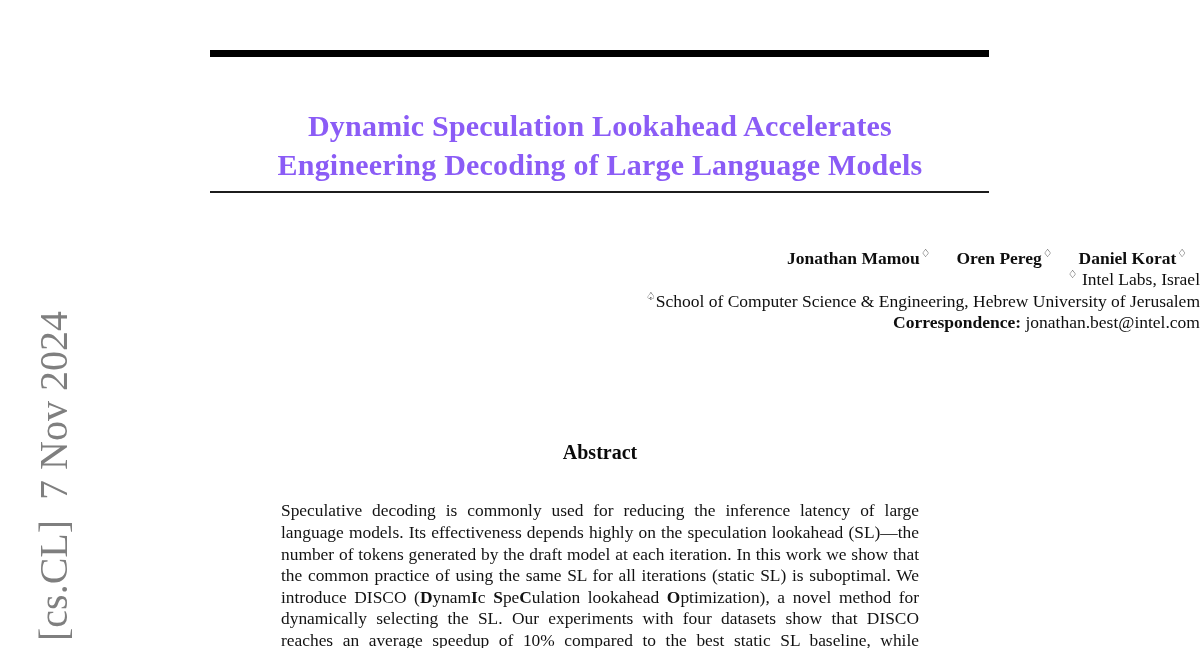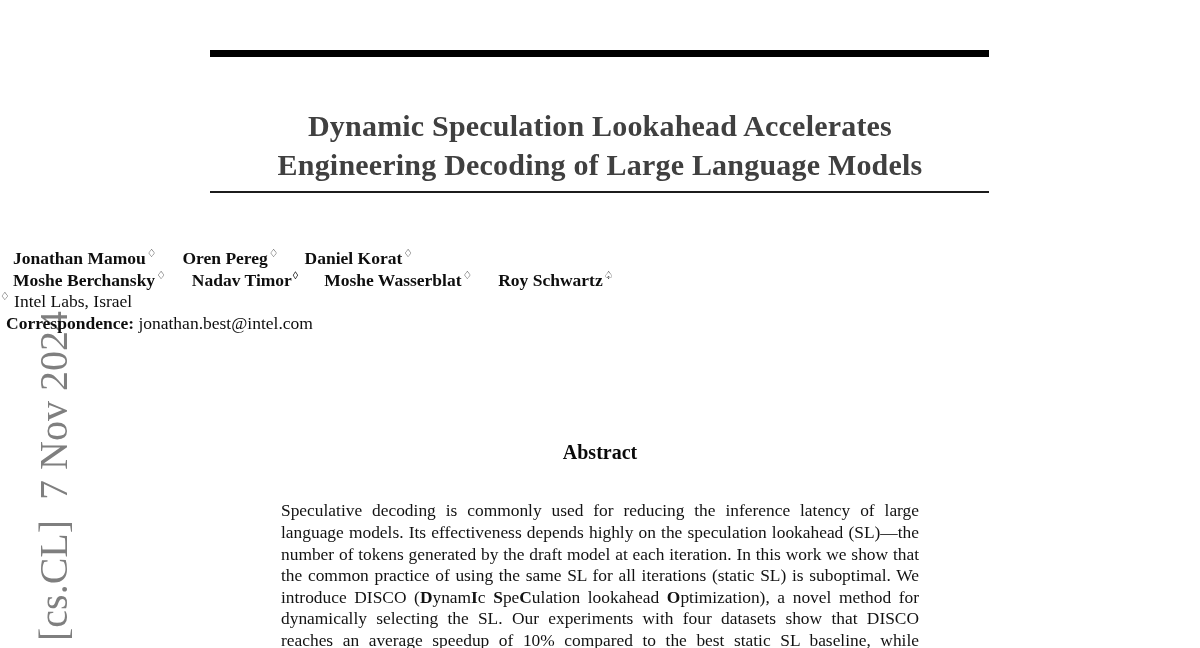--- a/index.html
+++ b/index.html
@@ -32,28 +32,28 @@
 
   .paper-title {
     position: absolute;
     left: 0; top: 86px;
     width: 100%;
     text-align: center;
     font-size: 30px;
     font-weight: bold;
     line-height: 39px;
     letter-spacing: 0.2px;
-    color: #404040;
+    color: #8b5cf6;
   }
 
   .author-block {
     position: absolute;
     left: 0; top: 247px;
     width: 100%;
-    text-align: left;
+    text-align: right;
     font-size: 17.5px;
   }
   .author-line { line-height: 22px; font-weight: bold; }
   .author { margin: 0 13px; white-space: nowrap; }
   .author sup {
     font-size: 62%;
     line-height: 0;
     vertical-align: super;
     font-weight: bold;
     padding-left: 1px;
@@ -107,23 +107,23 @@
 
   <h1 class="paper-title">
     <span>Dynamic Speculation Lookahead Accelerates</span><br>
     <span>Engineering Decoding of Large Language Models</span>
   </h1>
 
   <div class="rule-thin"></div>
 
   <div class="author-block">
     <div class="author-line"><span class="author">Jonathan Mamou<sup>♢</sup></span><span class="author">Oren Pereg<sup>♢</sup></span><span class="author">Daniel Korat<sup>♢</sup></span></div>
-    <div class="author-line"><span class="author">Moshe Berchansky<sup>♢</sup></span><span class="author">Nadav Timor<sup>◊</sup></span><span class="author">Moshe Wasserblat<sup>♢</sup></span><span class="author">Roy Schwartz<sup>♤</sup></span></div>
     <div>
         <div class="affil-line"><sup>♢</sup> Intel Labs, Israel</div>
+        <div class="affil-line"><sup>♤</sup>School of Computer Science &amp; Engineering, Hebrew University of Jerusalem</div>
       </div>
     <div class="corr-line">
       <span class="corr-label">Correspondence:</span>
       <span>jonathan.best@intel.com</span>
     </div>
   </div>
 
   <h2 class="abstract-heading">Abstract</h2>
 
   <p class="abstract-body"><span>Speculative decoding is commonly used for reducing the inference latency of large language models. Its effectiveness depends highly on the </span><span class="it">speculation lookahead (SL)</span><span>—the number of tokens generated by the draft model at each iteration. In this work we show that the common practice of using the same SL for all iterations (</span><span class="it">static SL</span><span>) is suboptimal. We introduce DISCO (</span><span class="bd">D</span><span>ynam</span><span class="bd">I</span><span>c </span><span class="bd">S</span><span>pe</span><span class="bd">C</span><span>ulation lookahead </span><span class="bd">O</span><span>ptimization), a novel method for dynamically selecting the SL. Our experiments with four datasets show that DISCO reaches an average speedup of 10% compared to the best static SL baseline, while generating the exact same text.</span></p>

